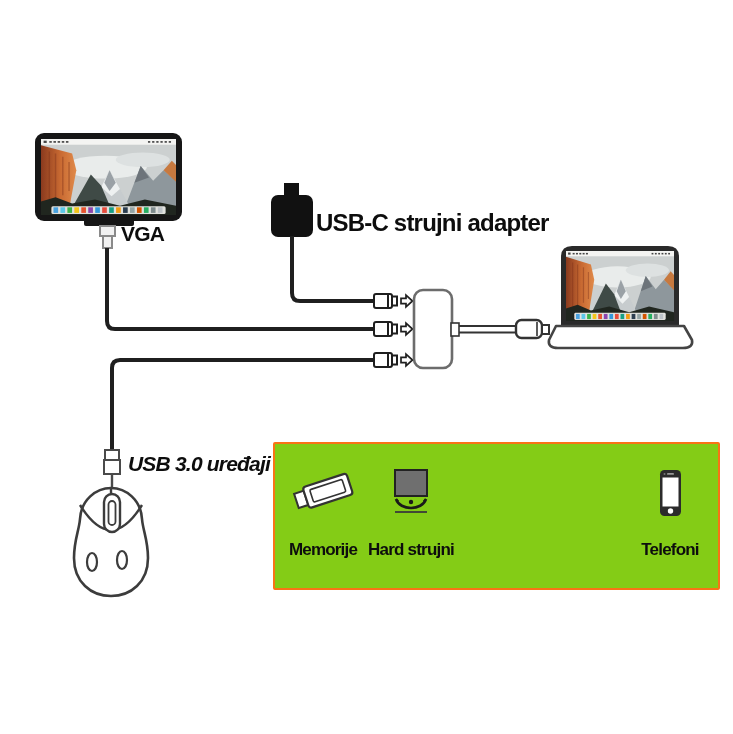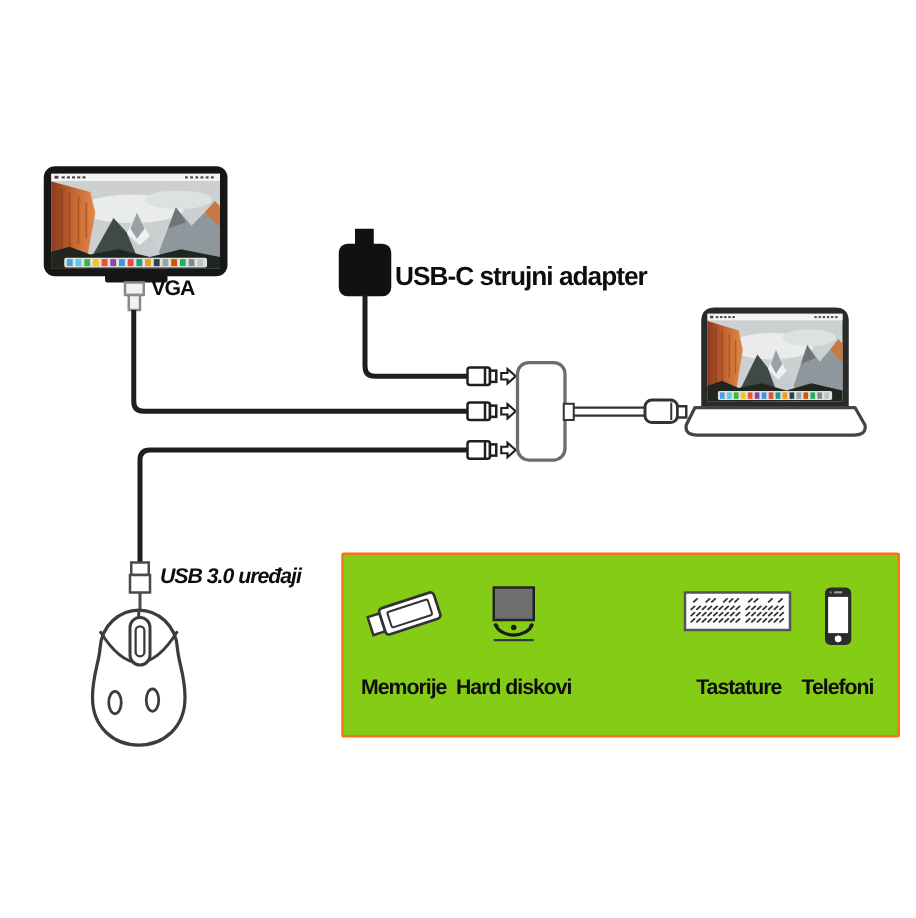--- a/index.html
+++ b/index.html
@@ -1,19 +1,19 @@
 <!DOCTYPE html>
 <html><head>
 <meta charset="utf-8">
 <style>
   html,body{margin:0;padding:0;background:#fff;}
   .canvas{position:relative;width:733px;height:734px;background:#ffffff;overflow:hidden;
           font-family:"Liberation Sans","DejaVu Sans",sans-serif;}
   .art{position:absolute;left:0;top:0;}
-  .lbl{position:absolute;font-weight:700;font-size:17px;letter-spacing:-0.8px;
+  .lbl{position:absolute;font-weight:700;font-size:21px;letter-spacing:-0.8px;
        color:#0d0d0d;white-space:nowrap;line-height:1.1;}
   .legend-box{position:absolute;left:253px;top:442px;width:443px;height:144px;
               border:2px solid #f97316;background:#84cc16;border-radius:2px;margin-left:20px;}
   .legend-item-label{position:absolute;top:96px;left:50%;transform:translateX(-50%);
        font-weight:700;font-size:17px;letter-spacing:-0.8px;color:#0d0d0d;white-space:nowrap;}
   .legend-item{position:absolute;top:0;height:144px;}
   .legend-icon{position:absolute;top:24px;left:50%;transform:translateX(-50%);}
 </style>
 </head>
 <body>
@@ -150,21 +150,21 @@
       <path stroke-width="2.4" fill="none" d="M80,505 Q111,555 142,505"></path>
       <line stroke-width="2.4" x1="111" y1="489" x2="111" y2="497"></line>
       <rect x="104" y="494" width="16" height="38" rx="8" stroke-width="2.4"></rect>
       <rect x="108.5" y="501" width="7" height="24" rx="3.5" stroke-width="1.8"></rect>
       <ellipse cx="92" cy="562" rx="5" ry="9" stroke-width="2.2"></ellipse>
       <ellipse cx="122" cy="560" rx="5" ry="9" stroke-width="2.2"></ellipse>
     </g>
   </svg>
 
   <div class="lbl" style="left:121px;top:222px;">VGA</div>
-  <div class="lbl" style="left:316px;top:210px;font-size:21px;">USB-C strujni adapter</div>
+  <div class="lbl" style="left:316px;top:210px;font-size:24px;">USB-C strujni adapter</div>
   <div class="lbl" style="left:128px;top:452px;font-style:italic;">USB 3.0 uređaji</div>
 
   <div class="legend-box">
 
     <div class="legend-item" style="left:14px;width:68px;">
       <svg class="legend-icon" width="64" height="44" viewBox="0 0 64 44">
         <g transform="translate(33,24) rotate(-18)" fill="#fff" stroke="#333">
           <rect x="-29" y="-7.5" width="10" height="15" stroke-width="2"></rect>
           <rect x="-19" y="-11" width="46" height="22" rx="3" stroke-width="2.2"></rect>
           <rect x="-13" y="-6.5" width="34" height="13" rx="1.5" stroke-width="1.6"></rect>
@@ -174,35 +174,24 @@
     </div>
 
     <div class="legend-item" style="left:102px;width:68px;">
       <svg class="legend-icon" width="44" height="50" viewBox="0 0 44 50">
         <rect x="6" y="2" width="32" height="26" fill="#6f6f6f" stroke="#222" stroke-width="2"></rect>
         <circle cx="22" cy="34" r="2.2" fill="#1a1a1a"></circle>
         <path d="M7,31 l2.5,2 M37,31 l-2.5,2" stroke="#222" stroke-width="1.6" fill="none"></path>
         <path d="M7,31 C11,43 33,43 37,31" stroke="#1a1a1a" stroke-width="2.6" fill="none"></path>
         <line x1="6" y1="44" x2="38" y2="44" stroke="#3a3a3a" stroke-width="1.8"></line>
       </svg>
-      <div class="legend-item-label">Hard diskovi</div>
+      <div class="legend-item-label">Hard strujni</div>
     </div>
 
 
-    <div class="legend-item" style="left:270px;width:92px;">
-      <svg class="legend-icon" width="90" height="40" viewBox="0 0 90 40">
-        <rect x="2" y="6" width="84" height="30" fill="#fdfdfd" stroke="#555" stroke-width="2"></rect>
-        <path stroke="#333" stroke-width="1.5" stroke-linecap="round" fill="none" d="
-          M9,13.5l2.6,-2.4M19,13.5l2.6,-2.4M23.5,13.5l2.6,-2.4M33,13.5l2.6,-2.4M37.5,13.5l2.6,-2.4M42,13.5l2.6,-2.4M53,13.5l2.6,-2.4M57.5,13.5l2.6,-2.4M69,13.5l2.6,-2.4M77,13.5l2.6,-2.4
-          M7,19.5l2.6,-2.4M11.5,19.5l2.6,-2.4M16,19.5l2.6,-2.4M20.5,19.5l2.6,-2.4M25,19.5l2.6,-2.4M29.5,19.5l2.6,-2.4M34,19.5l2.6,-2.4M38.5,19.5l2.6,-2.4M43,19.5l2.6,-2.4M51,19.5l2.6,-2.4M55.5,19.5l2.6,-2.4M60,19.5l2.6,-2.4M64.5,19.5l2.6,-2.4M69,19.5l2.6,-2.4M73.5,19.5l2.6,-2.4M78,19.5l2.6,-2.4
-          M7,24.5l2.6,-2.4M11.5,24.5l2.6,-2.4M16,24.5l2.6,-2.4M20.5,24.5l2.6,-2.4M25,24.5l2.6,-2.4M29.5,24.5l2.6,-2.4M34,24.5l2.6,-2.4M38.5,24.5l2.6,-2.4M43,24.5l2.6,-2.4M51,24.5l2.6,-2.4M55.5,24.5l2.6,-2.4M60,24.5l2.6,-2.4M64.5,24.5l2.6,-2.4M69,24.5l2.6,-2.4M73.5,24.5l2.6,-2.4M78,24.5l2.6,-2.4
-          M7,29.5l2.6,-2.4M11.5,29.5l2.6,-2.4M16,29.5l2.6,-2.4M20.5,29.5l2.6,-2.4M25,29.5l2.6,-2.4M29.5,29.5l2.6,-2.4M34,29.5l2.6,-2.4M38.5,29.5l2.6,-2.4M43,29.5l2.6,-2.4M51,29.5l2.6,-2.4M55.5,29.5l2.6,-2.4M60,29.5l2.6,-2.4M64.5,29.5l2.6,-2.4M69,29.5l2.6,-2.4M73.5,29.5l2.6,-2.4M78,29.5l2.6,-2.4"></path>
-      </svg>
-      <div class="legend-item-label">Tastature</div>
-    </div>
 
     <div class="legend-item" style="left:365px;width:60px;">
       <svg class="legend-icon" width="30" height="52" viewBox="0 0 30 52">
         <rect x="5" y="2" width="21" height="46" rx="4.5" fill="#2b2b2b"></rect>
         <rect x="7.5" y="9.5" width="16" height="29" fill="#fff"></rect>
         <rect x="12" y="5" width="7" height="1.8" rx="0.9" fill="#999"></rect>
         <circle cx="9.5" cy="5.9" r="1" fill="#777"></circle>
         <circle cx="15.5" cy="43" r="2.7" fill="#fff"></circle>
       </svg>
       <div class="legend-item-label">Telefoni</div>

